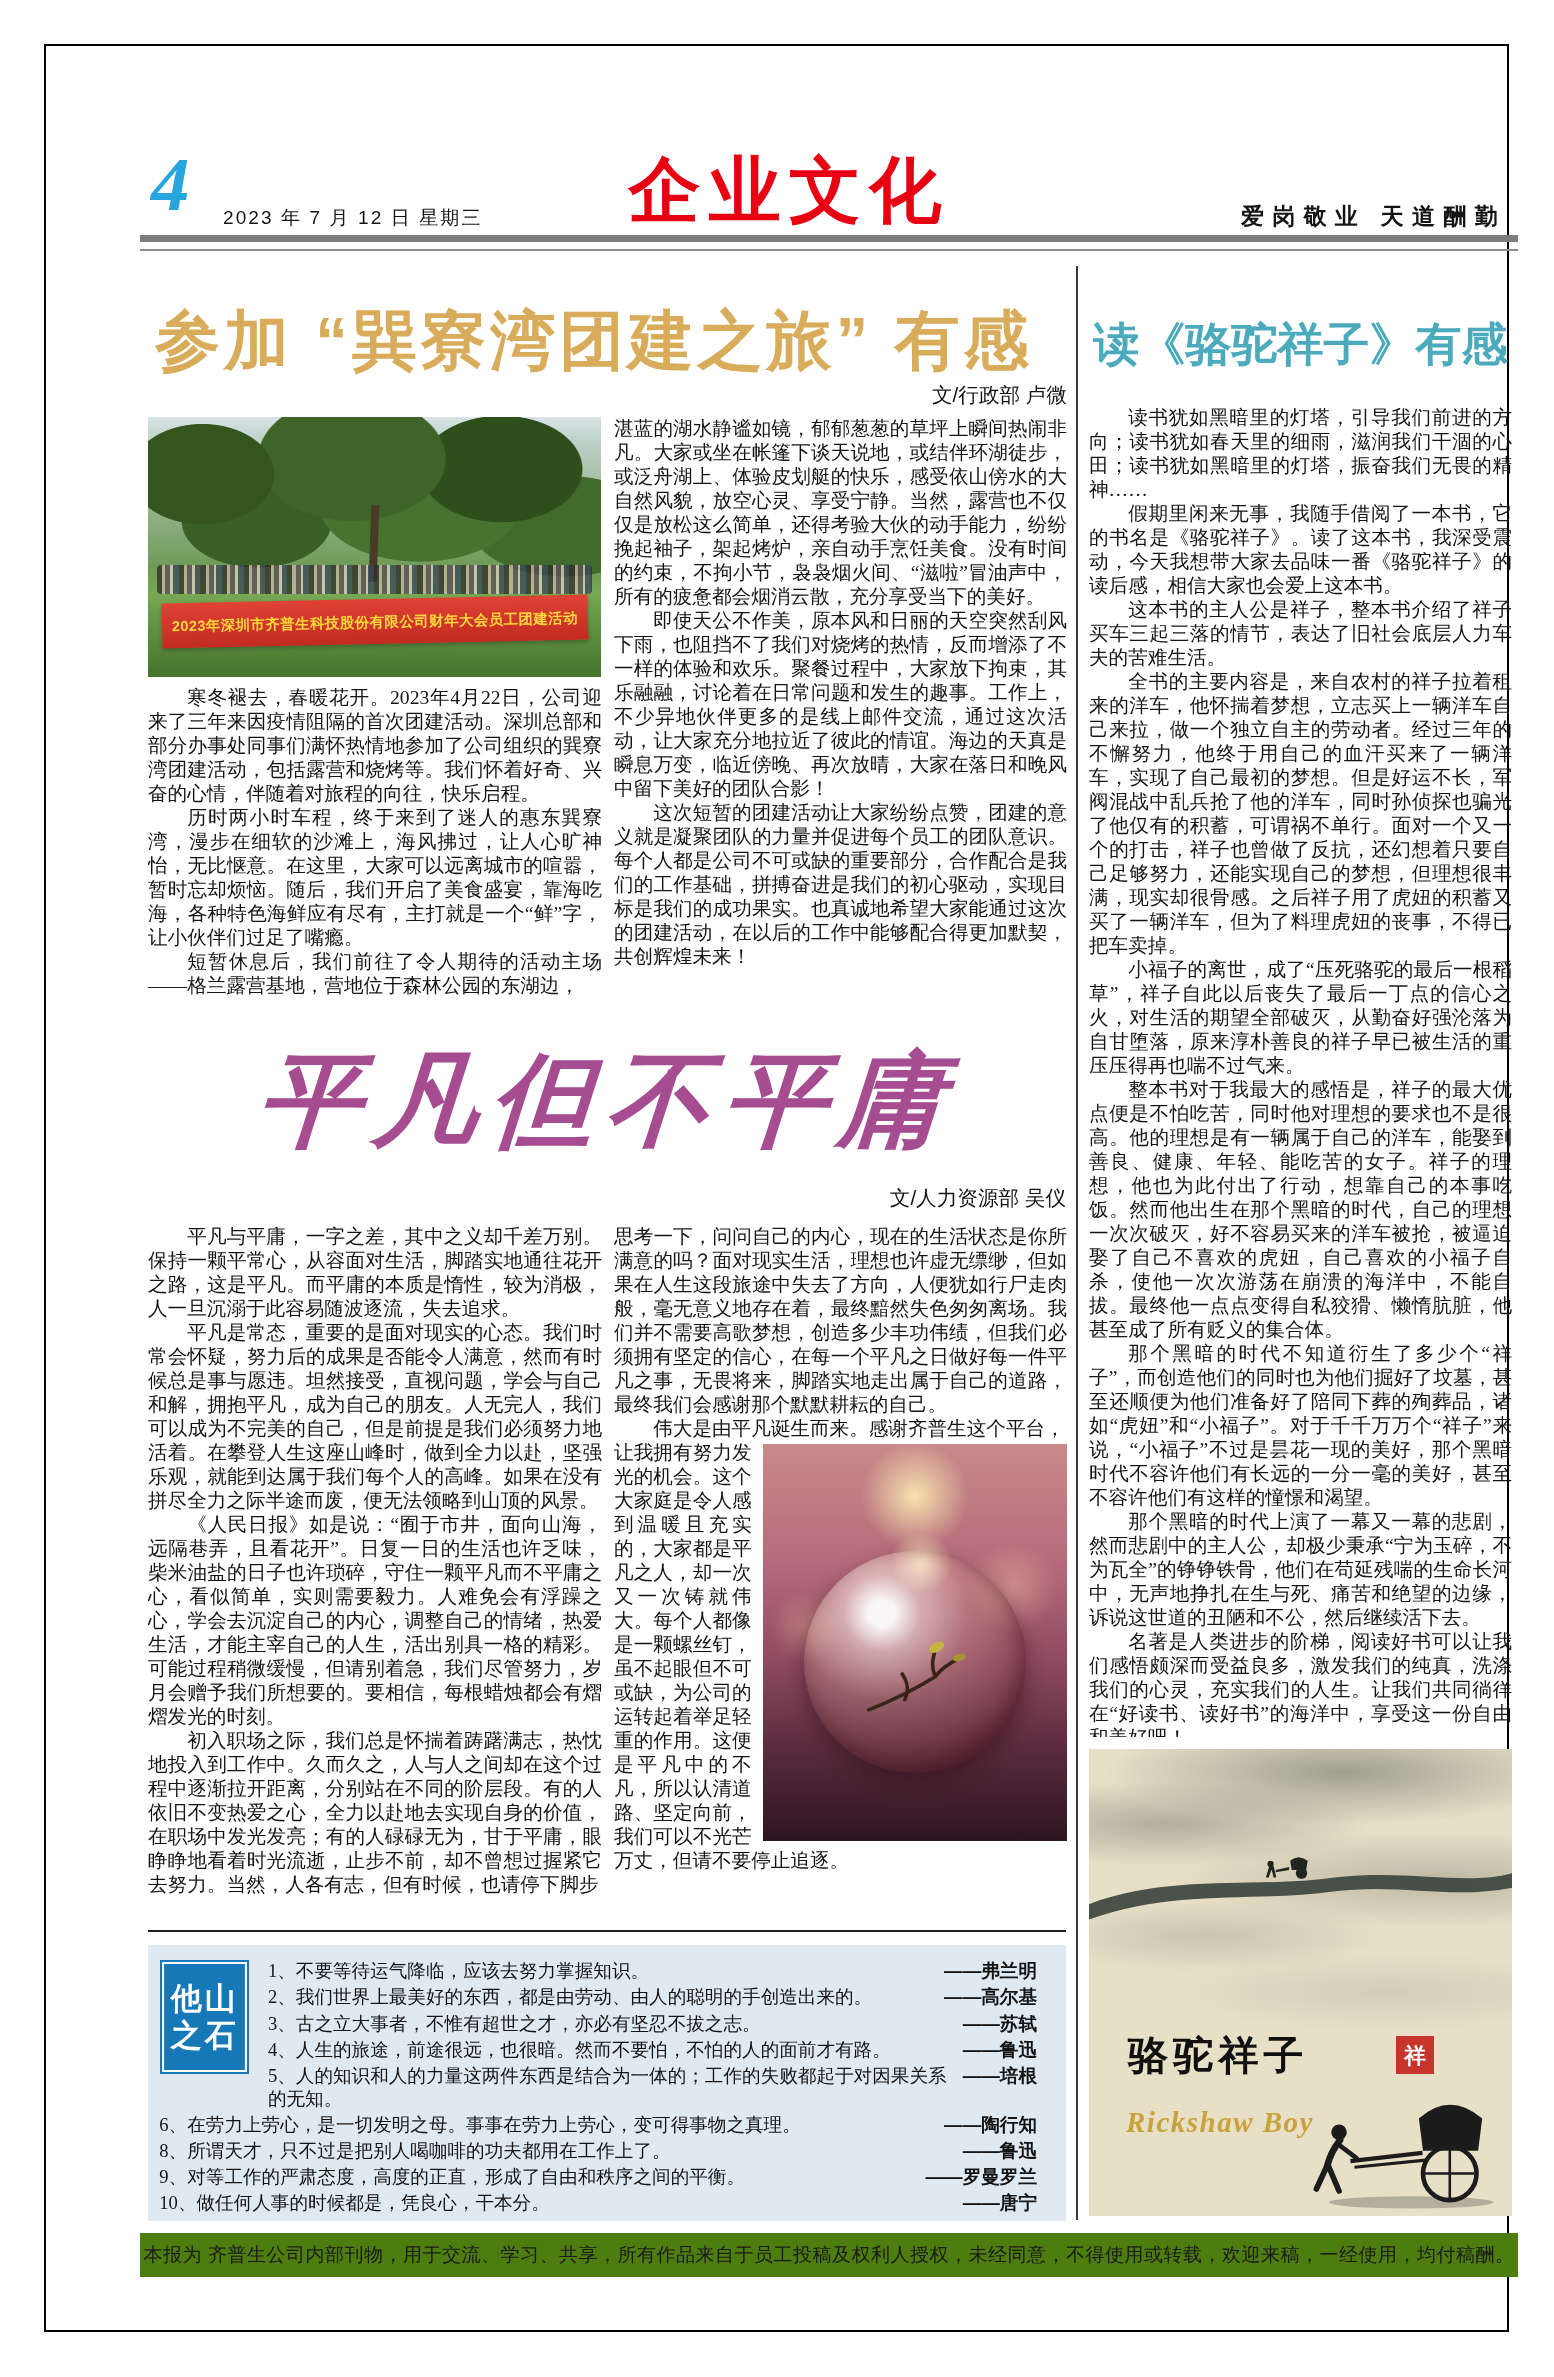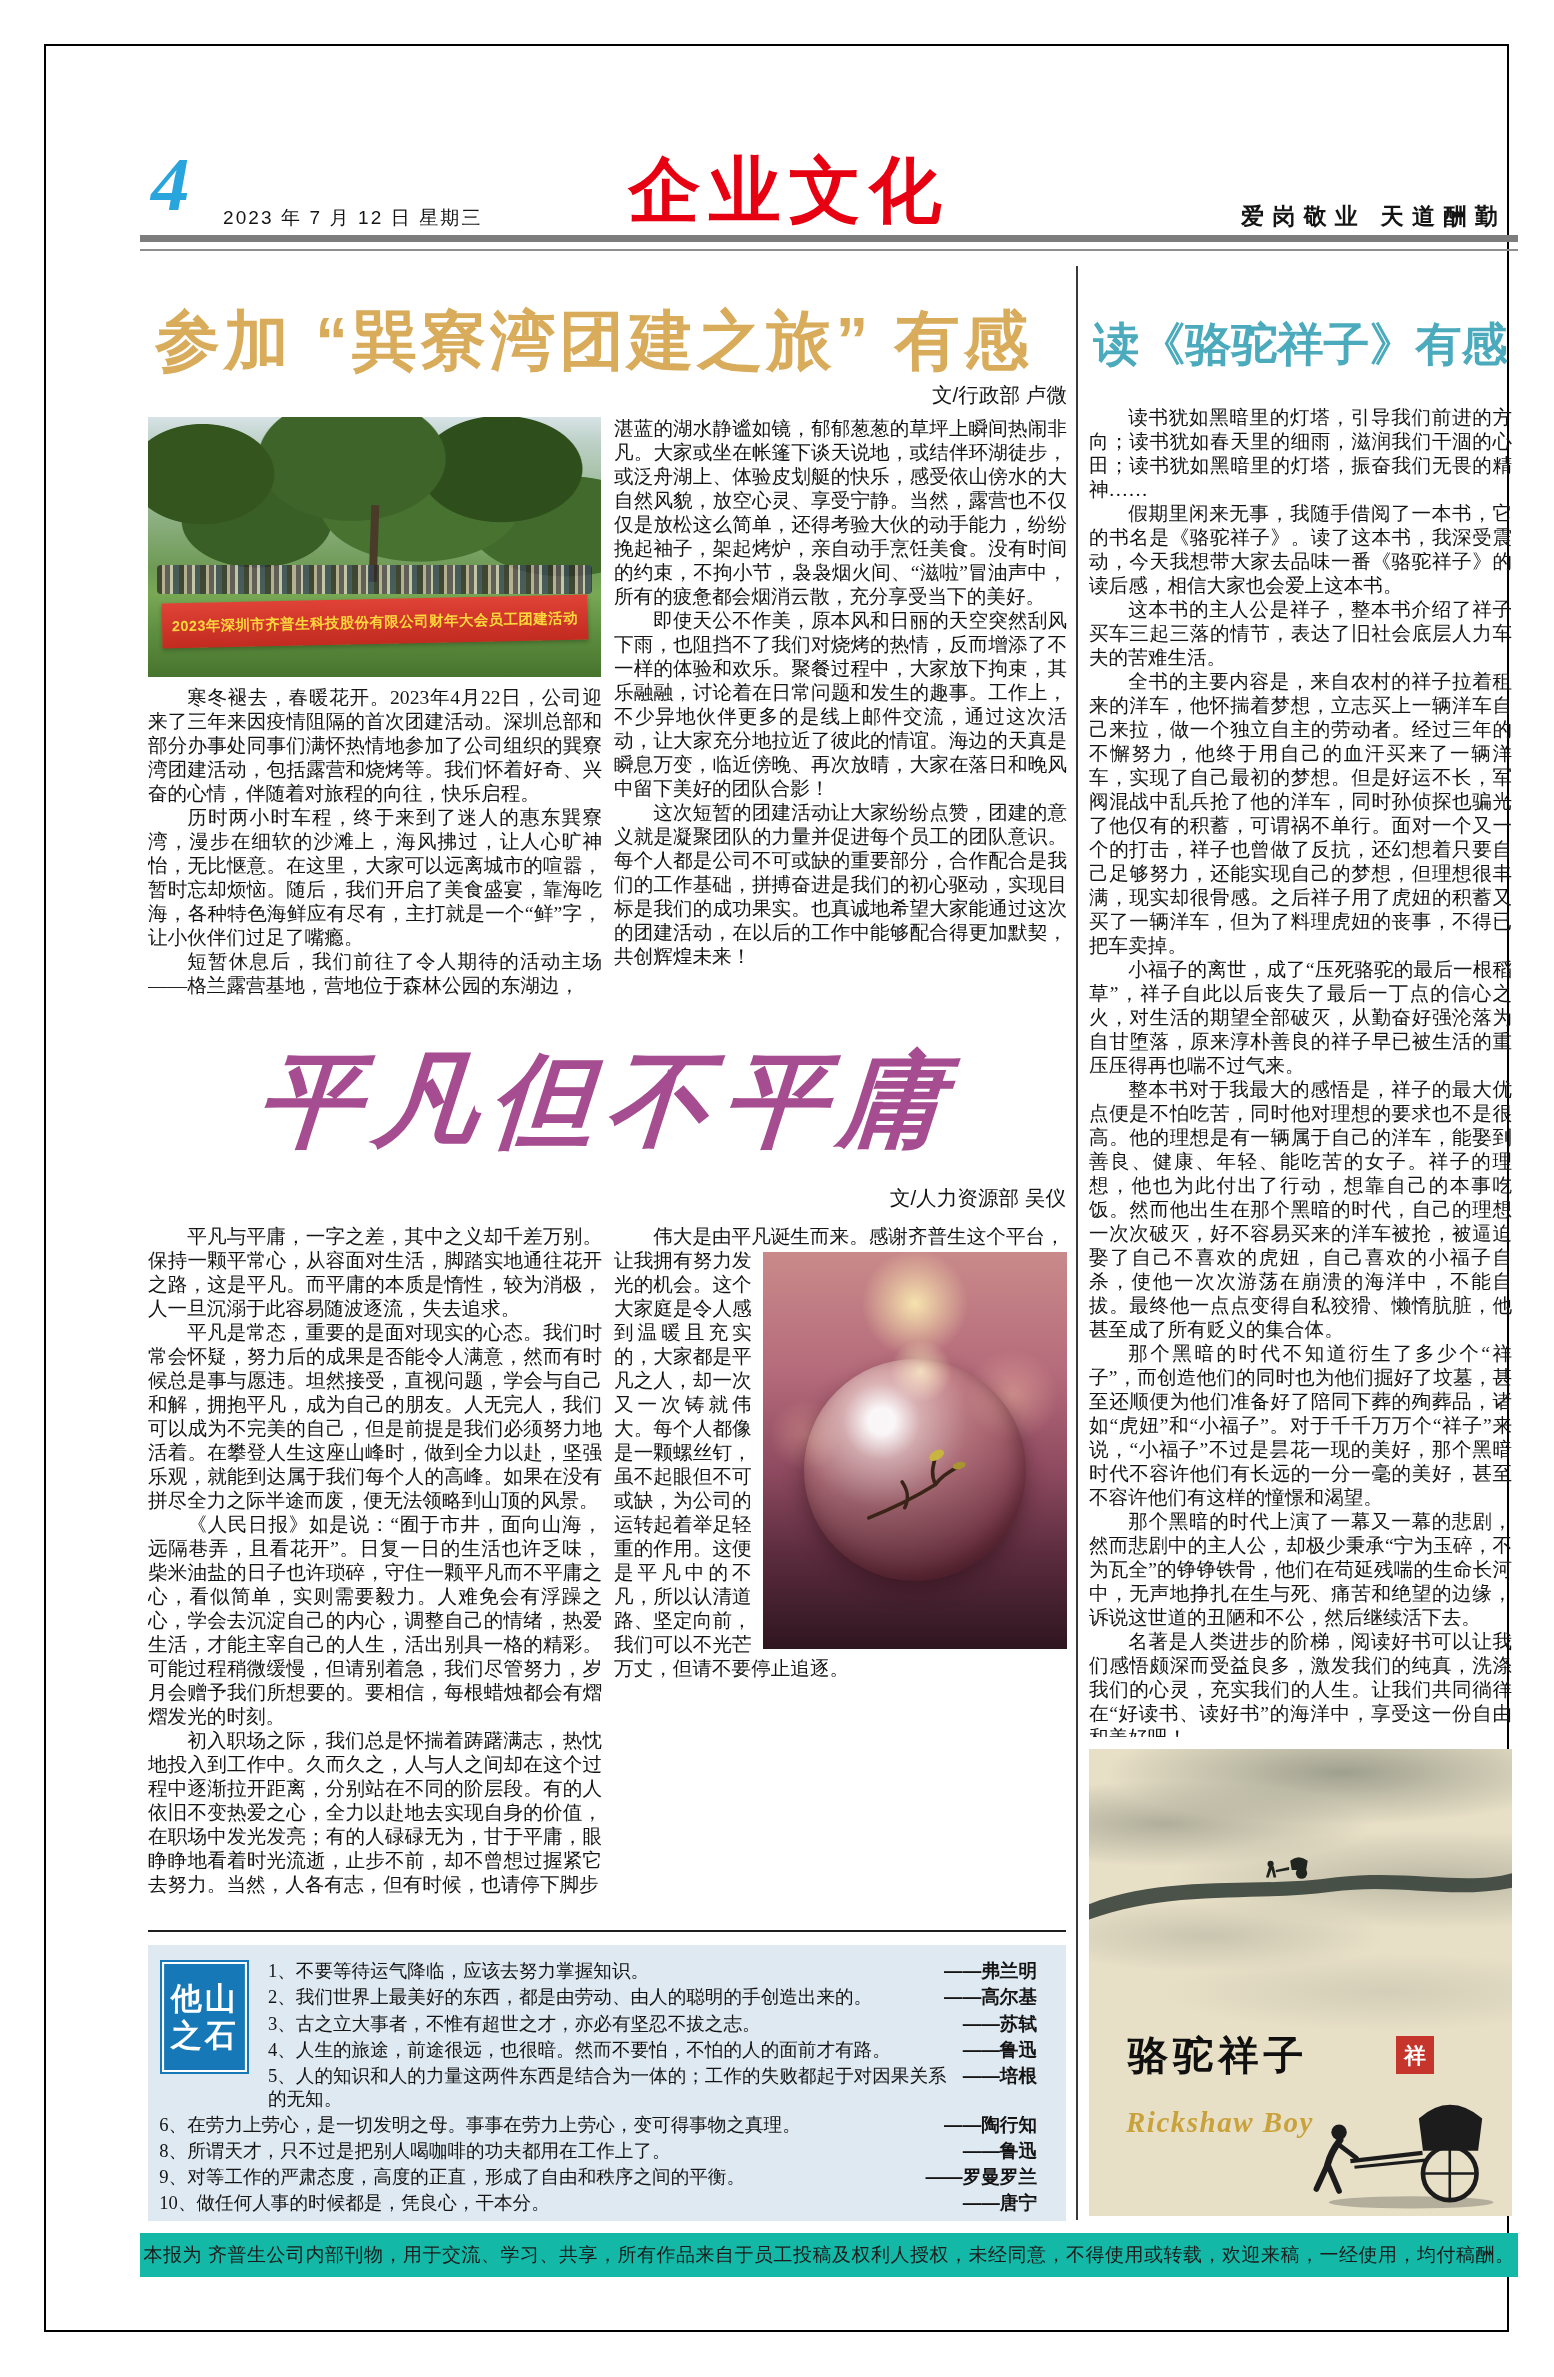--- a/index.html
+++ b/index.html
@@ -93,21 +93,21 @@
       radial-gradient(ellipse 60% 11% at 28% 40%, rgba(125,128,118,.28), transparent 70%),
       radial-gradient(ellipse 75% 12% at 70% 52%, rgba(125,128,118,.18), transparent 70%);}
   .bc-ridge{position:absolute;left:0;top:88px;width:100%;height:93px;}
   .bc-title{position:absolute;left:30px;top:278px;margin:9px;font-size:40px;font-weight:bold;color:#101010;letter-spacing:5.2px;line-height:1;}
   .bc-seal{position:absolute;left:307px;top:287px;width:38px;height:38px;background:#C5352B;color:#fff;
       display:flex;align-items:center;justify-content:center;font-size:21.7px;font-weight:bold;}
   .bc-sub{position:absolute;left:37px;top:357px;margin:0;font-size:29px;font-style:italic;font-weight:bold;color:#C9A23C;letter-spacing:1.5px;}
   .bc-art{position:absolute;right:3.1px;bottom:2.1px;}
 
   
-  .pfooter{position:absolute;left:140px;top:2233px;width:1378px;height:44px;background:#14b8a6;display:flex;
+  .pfooter{position:absolute;left:140px;top:2233px;width:1378px;height:44px;background:#4d7c0f;display:flex;
       align-items:center;justify-content:center;font-size:19px;color:#1a1a1a;letter-spacing:0.5px;
       font-family:"Liberation Sans","DejaVu Sans",sans-serif;}
 </style>
 </head>
 <body>
 
 <div class="page">
   <div class="frame"></div>
 
   <div class="pnum">4</div>
@@ -145,20 +145,21 @@
   <div class="byline3">文/人力资源部  吴仪</div>
 
   <div class="col colC">
     <p class="para">平凡与平庸，一字之差，其中之义却千差万别。保持一颗平常心，从容面对生活，脚踏实地通往花开之路，这是平凡。而平庸的本质是惰性，较为消极，人一旦沉溺于此容易随波逐流，失去追求。</p>
     <p class="para">平凡是常态，重要的是面对现实的心态。我们时常会怀疑，努力后的成果是否能令人满意，然而有时候总是事与愿违。坦然接受，直视问题，学会与自己和解，拥抱平凡，成为自己的朋友。人无完人，我们可以成为不完美的自己，但是前提是我们必须努力地活着。在攀登人生这座山峰时，做到全力以赴，坚强乐观，就能到达属于我们每个人的高峰。如果在没有拼尽全力之际半途而废，便无法领略到山顶的风景。</p>
     <p class="para">《人民日报》如是说：“囿于市井，面向山海，远隔巷弄，且看花开”。日复一日的生活也许乏味，柴米油盐的日子也许琐碎，守住一颗平凡而不平庸之心，看似简单，实则需要毅力。人难免会有浮躁之心，学会去沉淀自己的内心，调整自己的情绪，热爱生活，才能主宰自己的人生，活出别具一格的精彩。可能过程稍微缓慢，但请别着急，我们尽管努力，岁月会赠予我们所想要的。要相信，每根蜡烛都会有熠熠发光的时刻。</p>
     <p class="para">初入职场之际，我们总是怀揣着踌躇满志，热忱地投入到工作中。久而久之，人与人之间却在这个过程中逐渐拉开距离，分别站在不同的阶层段。有的人依旧不变热爱之心，全力以赴地去实现自身的价值，在职场中发光发亮；有的人碌碌无为，甘于平庸，眼睁睁地看着时光流逝，止步不前，却不曾想过握紧它去努力。当然，人各有志，但有时候，也请停下脚步</p>
   </div>
 
   <div class="col colD">
+    <p class="para cont">思考一下，问问自己的内心，现在的生活状态是你所满意的吗？面对现实生活，理想也许虚无缥缈，但如果在人生这段旅途中失去了方向，人便犹如行尸走肉般，毫无意义地存在着，最终黯然失色匆匆离场。我们并不需要高歌梦想，创造多少丰功伟绩，但我们必须拥有坚定的信心，在每一个平凡之日做好每一件平凡之事，无畏将来，脚踏实地走出属于自己的道路，最终我们会感谢那个默默耕耘的自己。</p>
     <p class="para">伟大是由平凡诞生而来。感谢齐普生这个平台，</p>
     <div>
       <div class="photo2">
         <div class="sphere"></div>
         <svg class="twig" width="113" height="93" viewBox="0 0 220 180">
           <path d="M20,160 C70,140 110,120 150,95 M150,95 C160,80 175,70 195,60 M150,95 C140,75 145,60 150,40 M90,140 C100,120 95,105 85,90" stroke="#3A2418" stroke-width="7" fill="none" stroke-linecap="round"></path>
           <ellipse cx="152" cy="38" rx="16" ry="9" fill="#C8B440" transform="rotate(-30 152 38)"></ellipse>
           <ellipse cx="196" cy="58" rx="13" ry="7" fill="#A89430" transform="rotate(-15 196 58)"></ellipse>
         </svg>
       </div>

